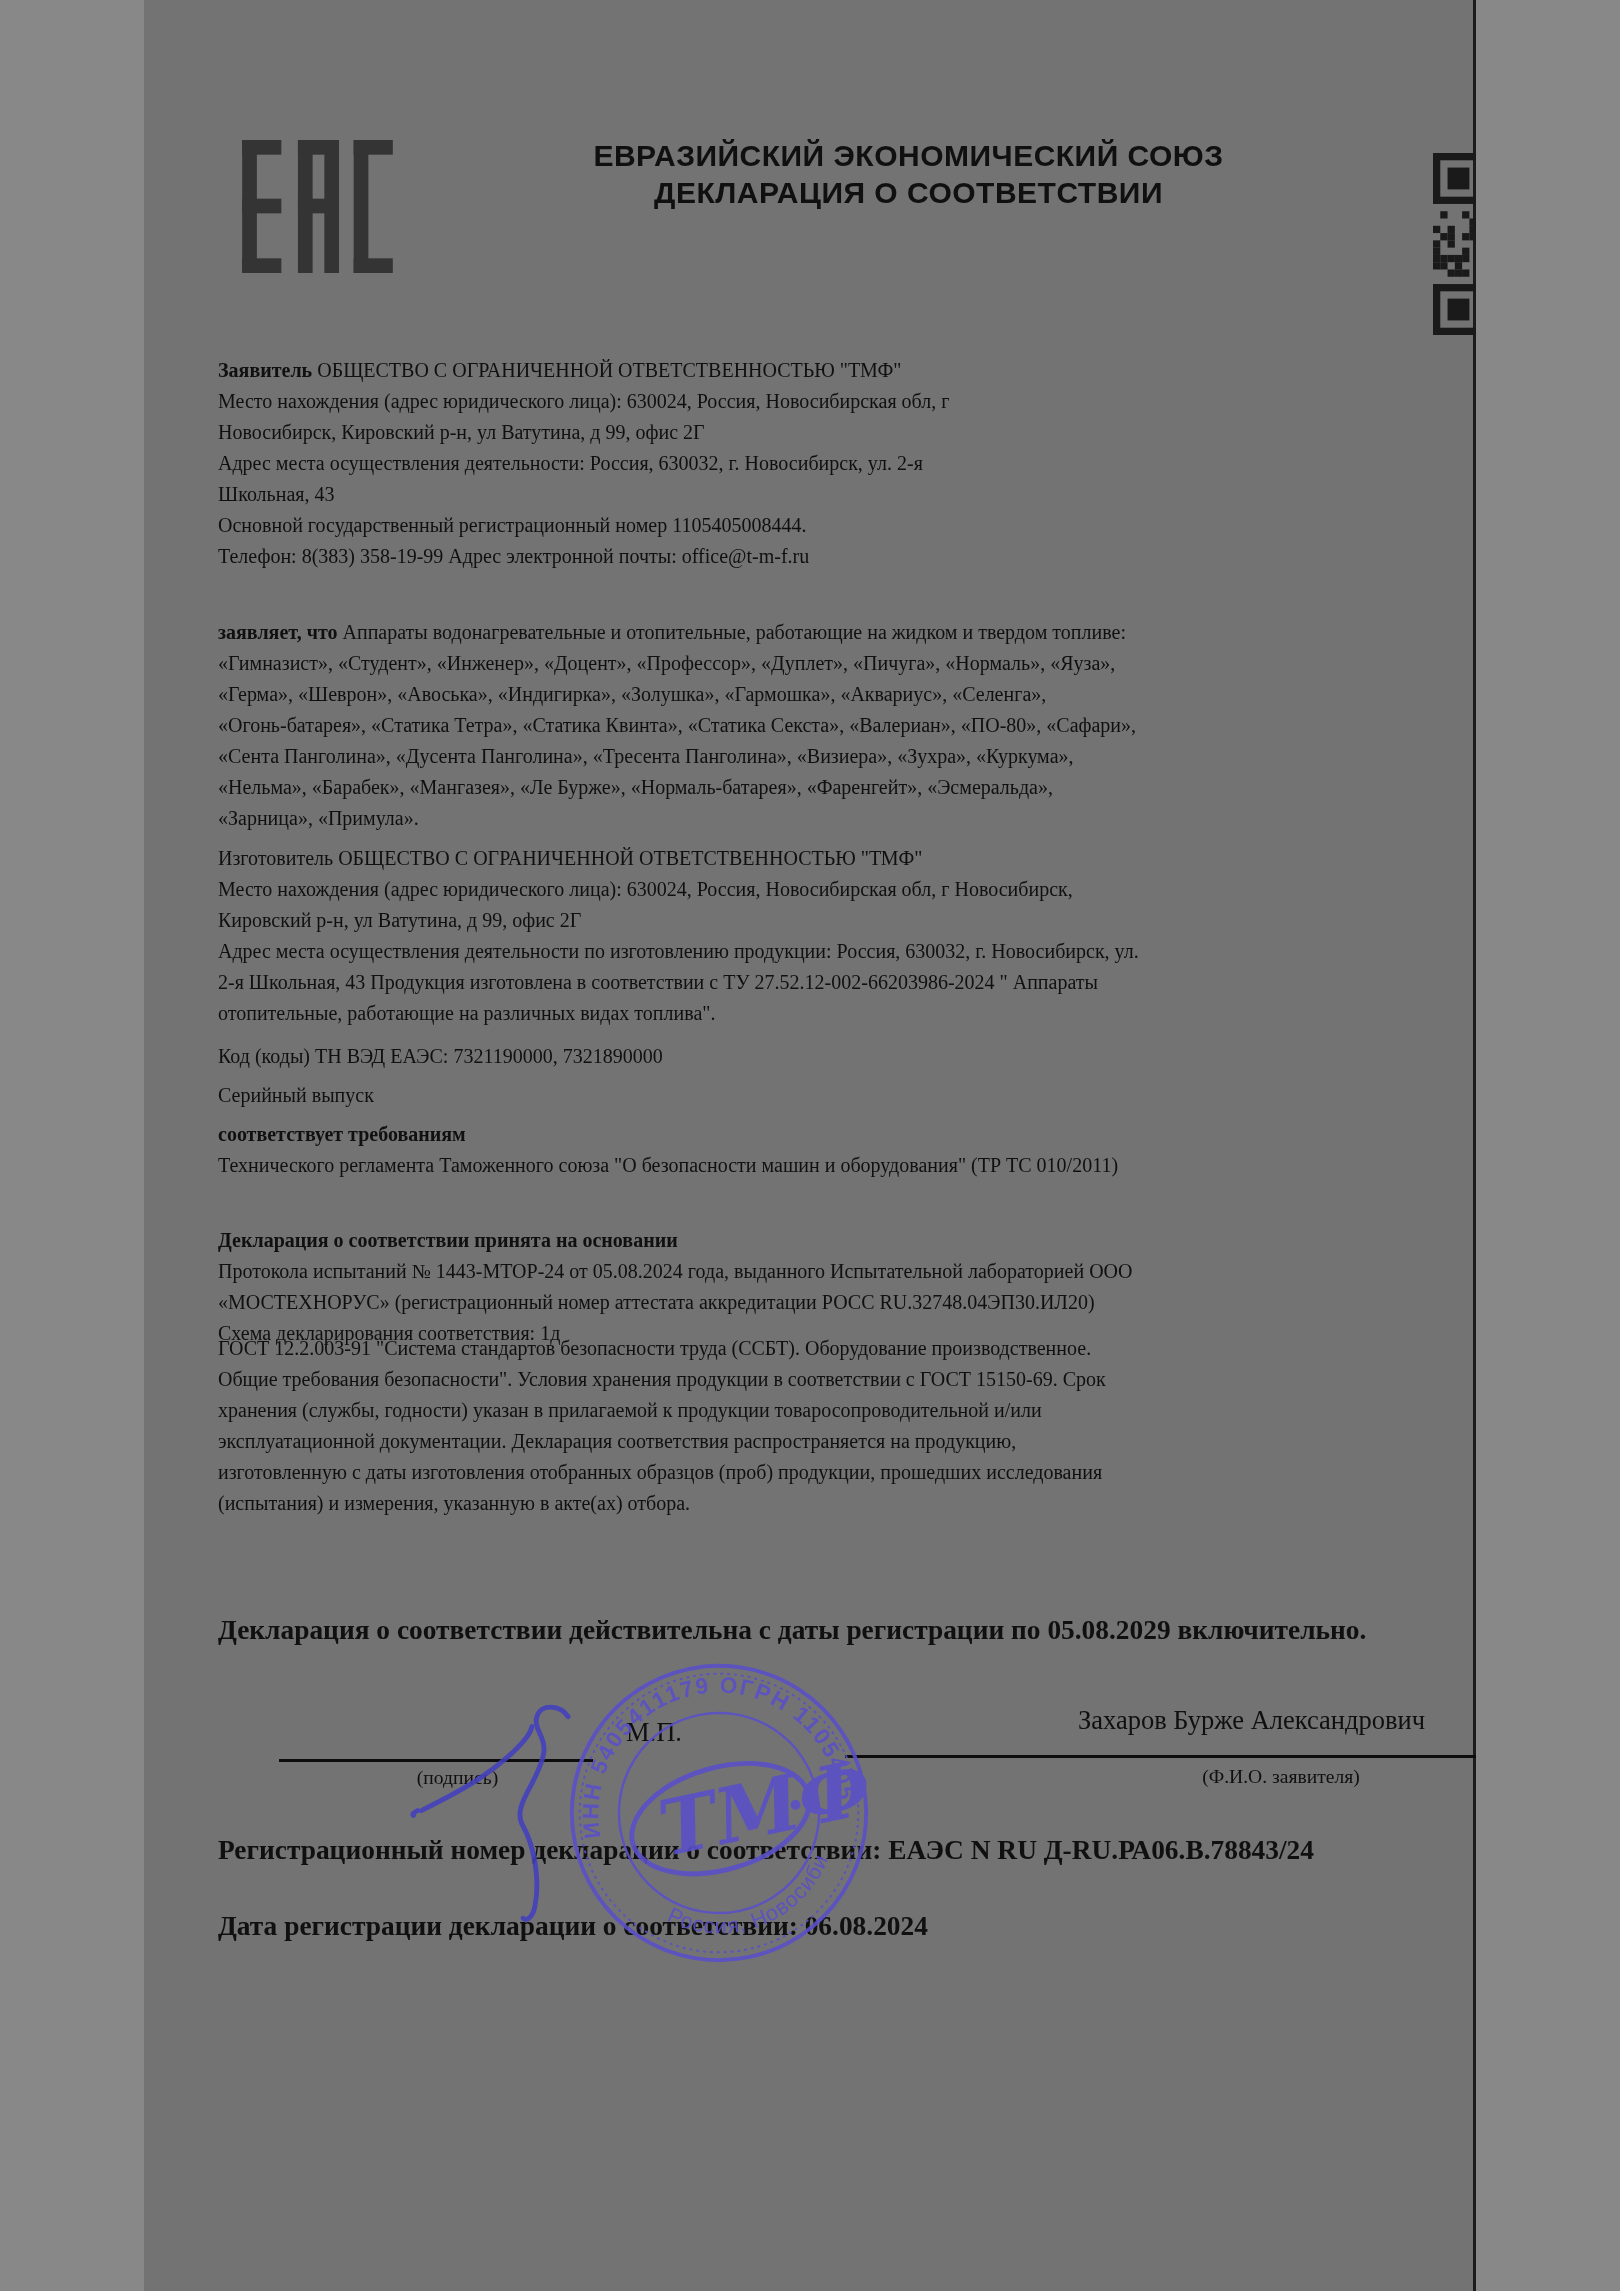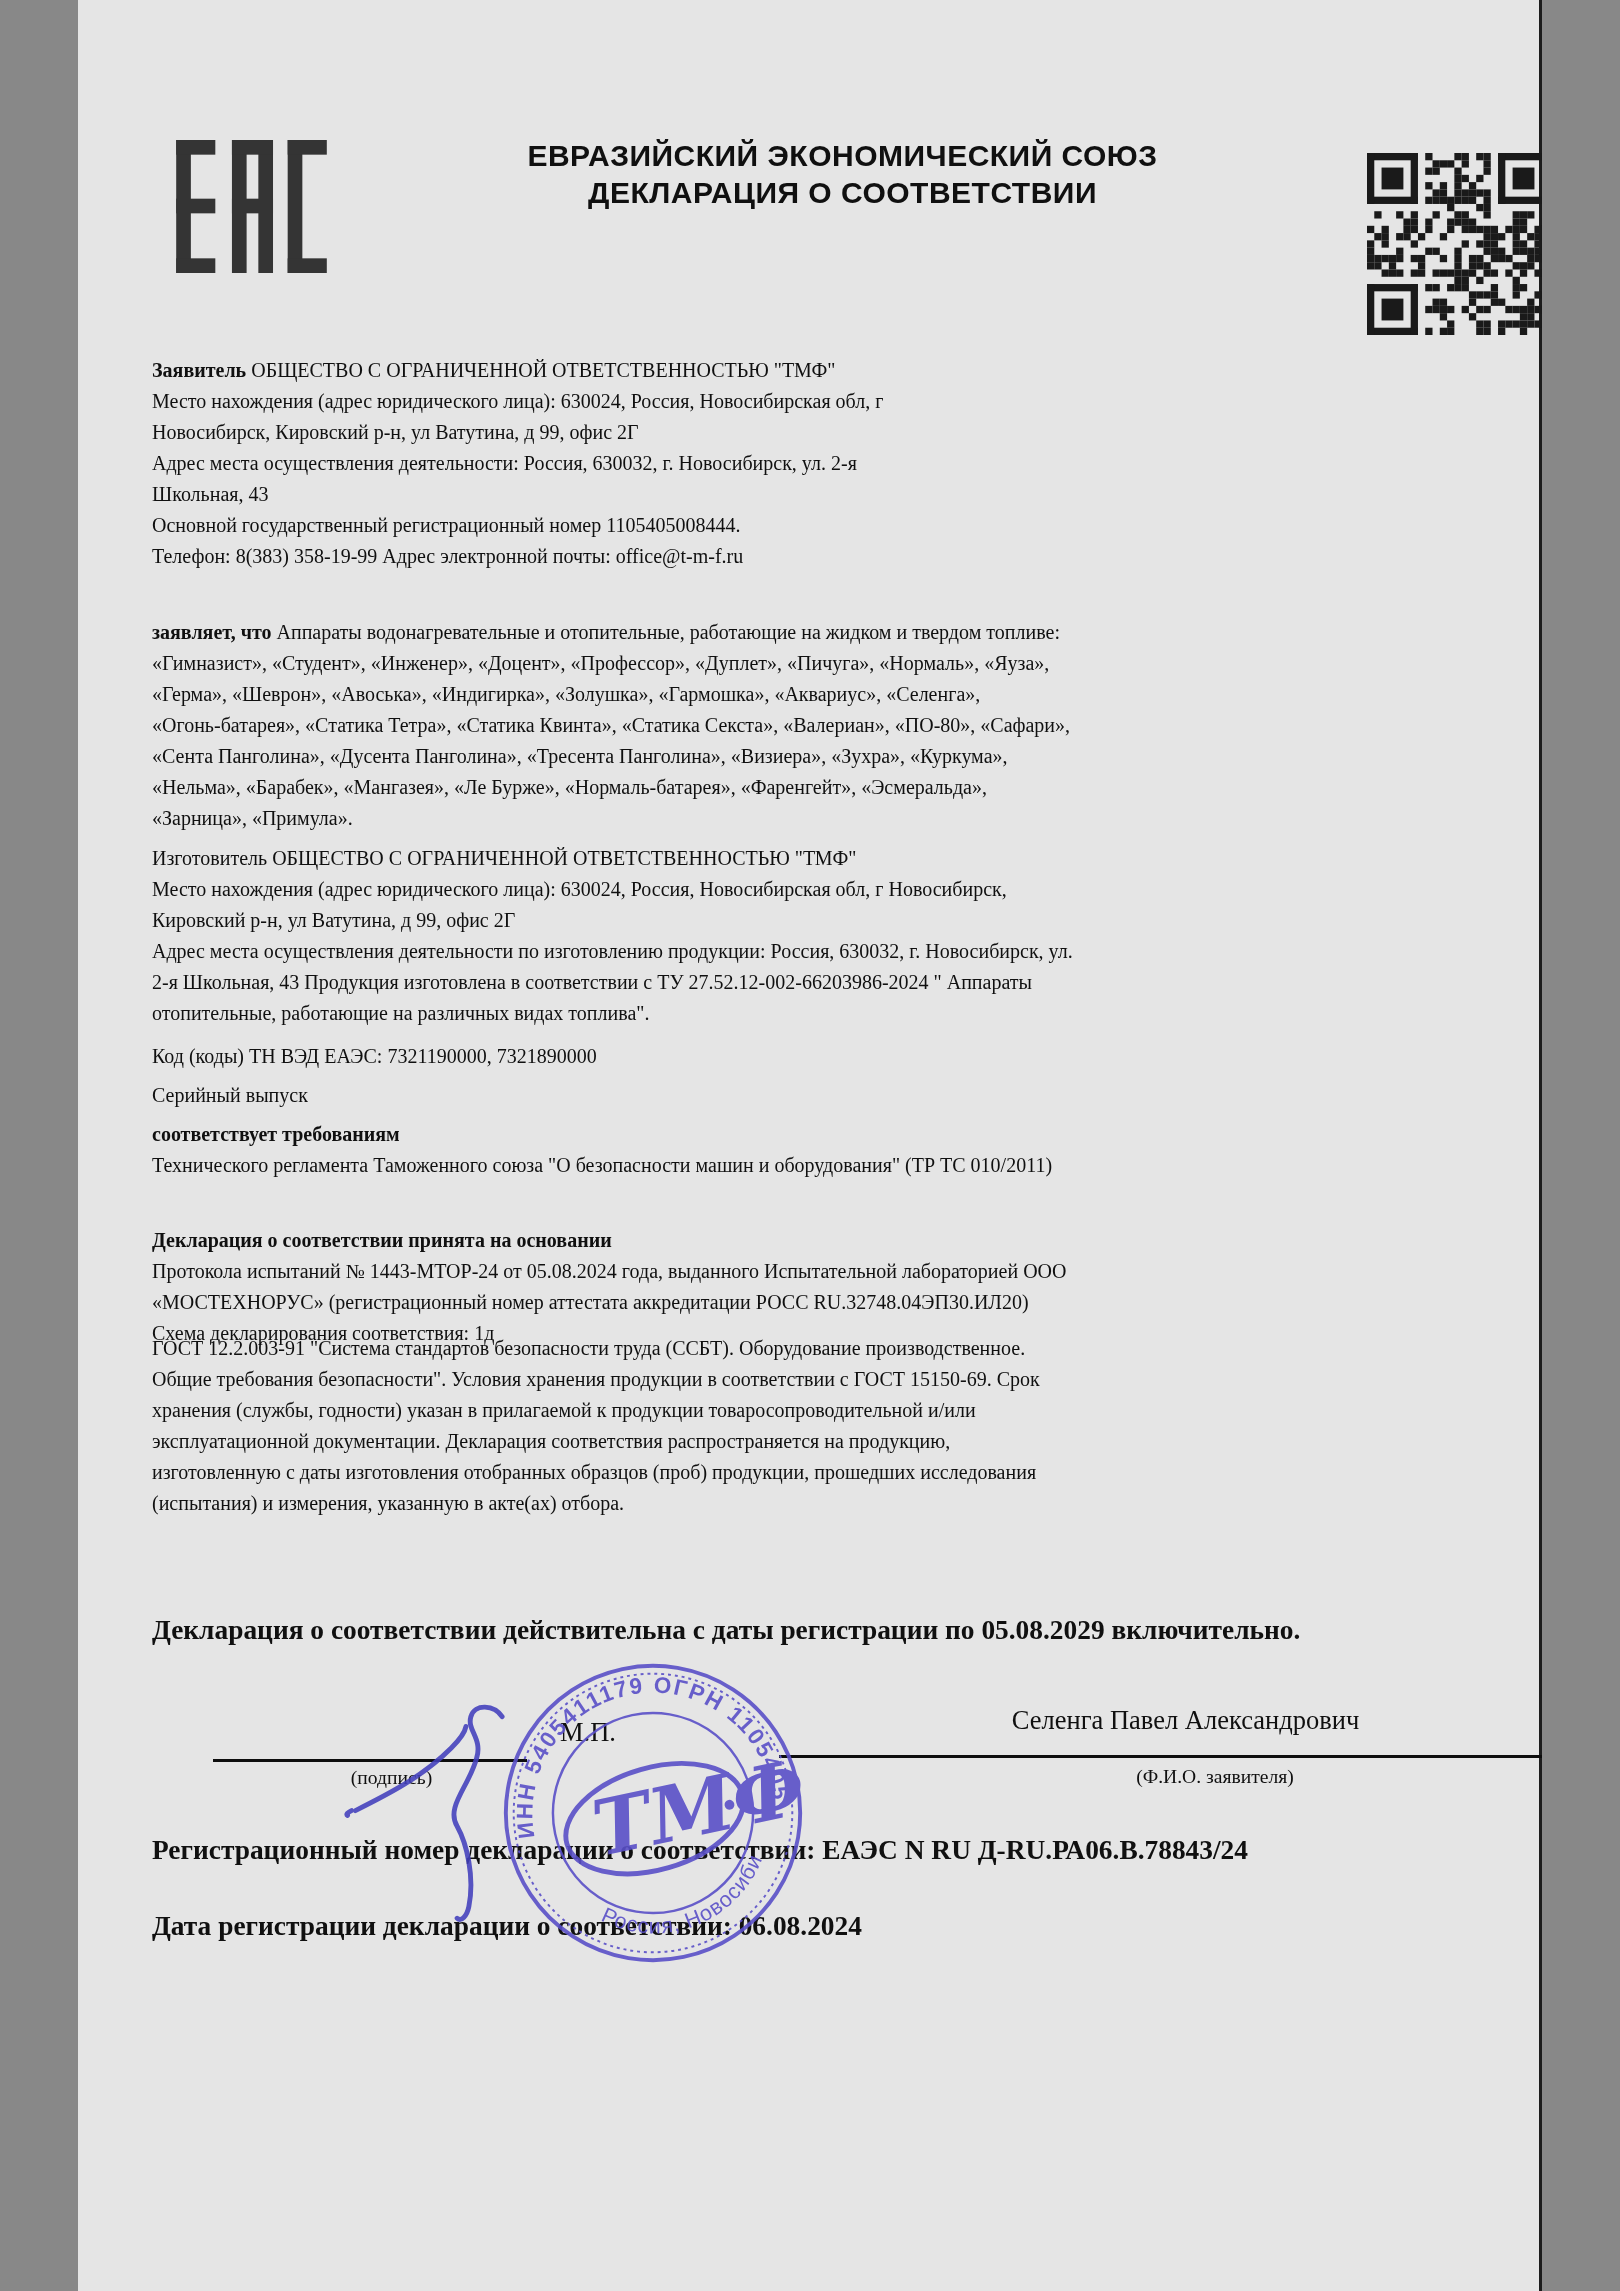--- a/index.html
+++ b/index.html
@@ -1,19 +1,19 @@
 <!DOCTYPE html>
 <html><head>
 <meta charset="utf-8">
 <style>
   html,body{margin:0;padding:0;background:#888;}
   .page{
     position:relative;
-    width:1464px;height:2292px;
-    background:#e5e5e5;
+    width:1332px;height:2292px;
+    background:#737373;
     font-family:"Liberation Serif", serif;
     color:#101010;
     overflow:hidden;
     margin:0 auto;
   }
   .scan-edge-right{
     position:absolute;right:0;top:0;width:2.9px;height:2292px;background:#1c1c1c;
   }
   
   .eac-logo{position:absolute;left:98px;top:140px;width:151px;height:133px;}
@@ -370,21 +370,21 @@
     <div class="ln">Общие требования безопасности". Условия хранения продукции в соответствии с ГОСТ 15150-69. Срок</div>
     <div class="ln">хранения (службы, годности) указан в прилагаемой к продукции товаросопроводительной и/или</div>
     <div class="ln">эксплуатационной документации. Декларация соответствия распространяется на продукцию,</div>
     <div class="ln">изготовленную с даты изготовления отобранных образцов (проб) продукции, прошедших исследования</div>
     <div class="ln">(испытания) и измерения, указанную в акте(ах) отбора.</div>
   </div>
 
   <div class="validity">Декларация о соответствии действительна с даты регистрации по 05.08.2029 включительно.</div>
 
   <div class="mp">М.П.</div>
-  <div class="fio-name">Селенга Павел Александрович</div>
+  <div class="fio-name">Захаров Бурже Александрович</div>
   <div class="sig-rule-left"></div>
   <div class="sig-rule-right"></div>
   <div class="sig-caption">(подпись)</div>
   <div class="fio-caption">(Ф.И.О. заявителя)</div>
 
   <div class="reg-line">Регистрационный номер декларации о соответствии: ЕАЭС N RU Д-RU.РА06.В.78843/24</div>
   <div class="date-line">Дата регистрации декларации о соответствии: 06.08.2024</div>
 
   <svg class="signature" viewBox="0 0 230 235" aria-hidden="true">
     <g fill="none" stroke="#4340bd" stroke-width="5" stroke-linecap="round" opacity="0.88">

